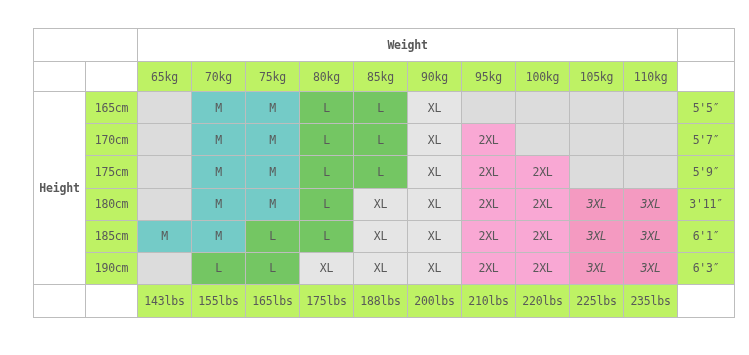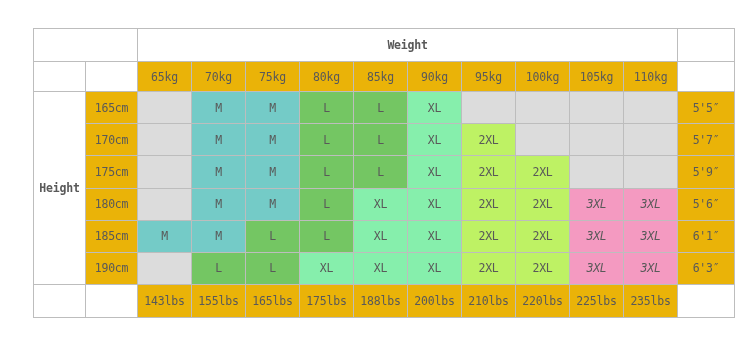--- a/index.html
+++ b/index.html
@@ -55,33 +55,33 @@
     letter-spacing: 0.5px;
   }
   td.height-head {
     font-weight: bold;
     font-size: 13px;
     color: #4d4d4d;
     letter-spacing: 0.5px;
     margin-left: 8px;
   }
   td.kg-head, td.lbs-head, td.row-head, td.feet {
-    background: #eab308;
+    background: #bef264;
     color: #676767;
   }
   td.blank { background: #ffffff; }
 
   td.sz { font-size: 11px; color: #5d5d5d; }
 
   
   td.sz-empty { background: #dcdcdc; }
   td.sz-M     { background: #74cbc7; }
   td.sz-L     { background: #74c663; }
-  td.sz-XL    { background: #86efac; }
-  td.sz-2XL   { background: #bef264; }
+  td.sz-XL    { background: #e5e5e5; }
+  td.sz-2XL   { background: #f9a8d4; }
   td.sz-3XL   { background: #f49ac1; font-style: italic; }
 </style>
 </head>
 <body>
 
 <div id="chart-wrap">
   <table class="size-chart">
     <colgroup>
       <col class="c-corner">
         <col class="c-rowhead">
@@ -166,21 +166,21 @@
           <td class="sz sz-empty"></td>
           <td class="sz sz-M">M</td>
           <td class="sz sz-M">M</td>
           <td class="sz sz-L">L</td>
           <td class="sz sz-XL">XL</td>
           <td class="sz sz-XL">XL</td>
           <td class="sz sz-2XL">2XL</td>
           <td class="sz sz-2XL">2XL</td>
           <td class="sz sz-3XL">3XL</td>
           <td class="sz sz-3XL">3XL</td>
-          <td class="feet">5'6″</td>
+          <td class="feet">3'11″</td>
         </tr>
         <tr class="r-data">
           <td class="row-head">185cm</td>
           <td class="sz sz-M">M</td>
           <td class="sz sz-M">M</td>
           <td class="sz sz-L">L</td>
           <td class="sz sz-L">L</td>
           <td class="sz sz-XL">XL</td>
           <td class="sz sz-XL">XL</td>
           <td class="sz sz-2XL">2XL</td>

